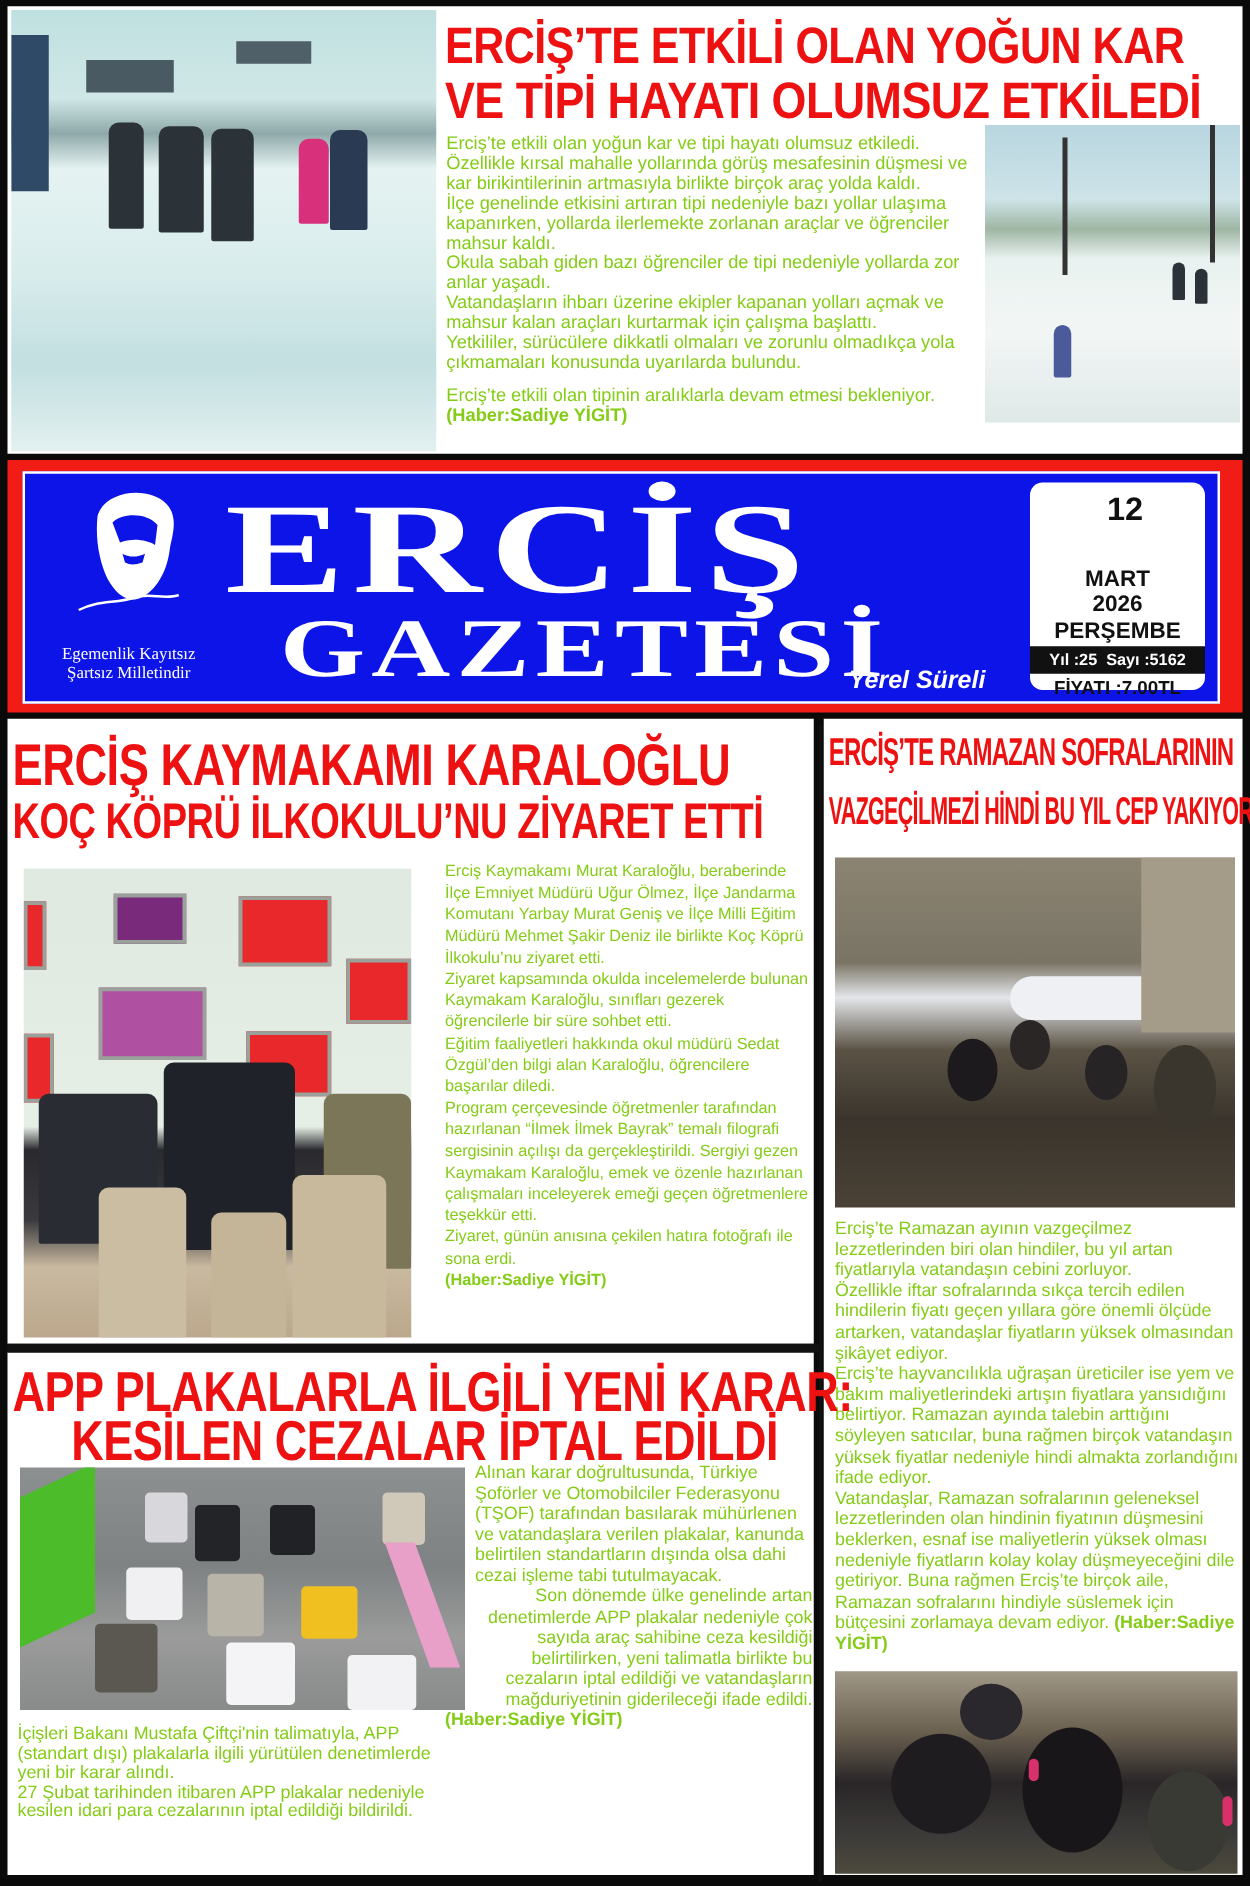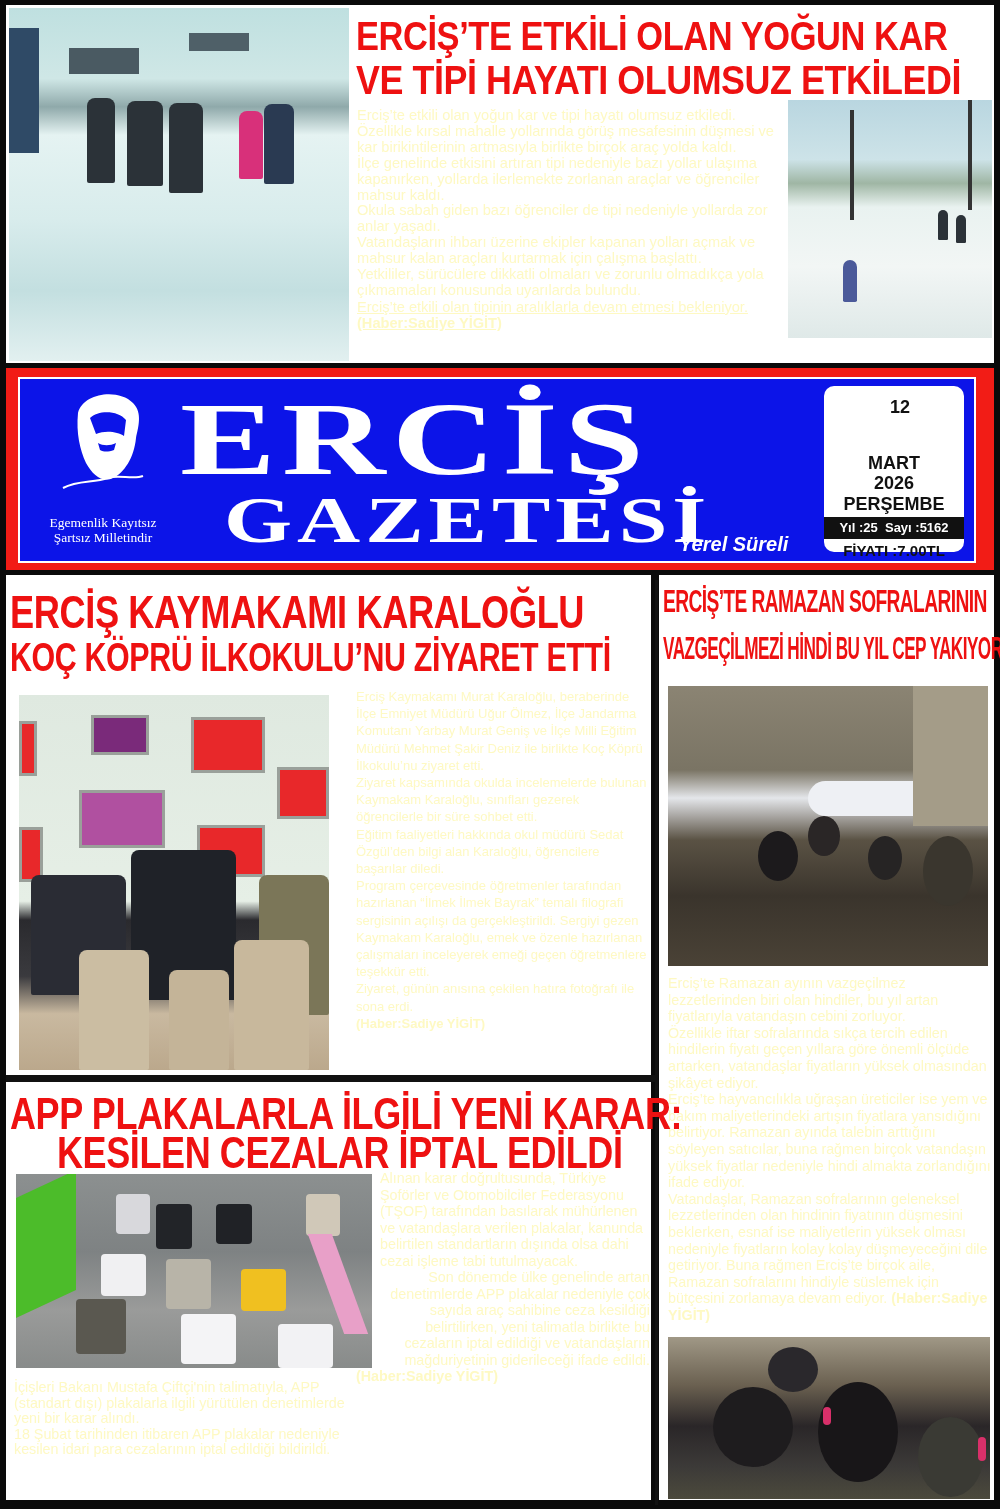--- a/index.html
+++ b/index.html
@@ -1,21 +1,21 @@
 <!DOCTYPE html>
 <html><head>
 <meta charset="utf-8">
 <style>
   *{box-sizing:border-box;margin:0;padding:0;}
   html,body{width:1000px;height:1509px;background:#0a0a0a;overflow:hidden;}
   body{position:relative;font-family:"Liberation Sans",sans-serif;color:#111;}
   .abs{position:absolute;}
   .white{background:#fff;}
   .headline{color:#ee1111;font-family:"Liberation Sans",sans-serif;font-weight:bold;line-height:1;white-space:nowrap;transform-origin:left top;letter-spacing:-0.5px;}
-  .body-text{font-size:14.3px;line-height:15.4px;color:#fef9c3;}
+  .body-text{font-size:14.3px;line-height:15.4px;color:#84cc16;}
   .body-text p{margin:0;}
   .credit{font-weight:bold;}
   .photo{overflow:hidden;}
 
   
   .ph-snow{background:
     linear-gradient(180deg,#bfe0e0 0%,#cfe7e6 20%,#8fa9aa 28%,#e5f3f2 36%,#d8ecec 60%,#c3dfe0 80%,#e2f0f0 100%);}
   .ph-snow2{background:linear-gradient(180deg,#b9d6e0 0%,#cde3e8 25%,#9fb6a4 35%,#e9f2f0 45%,#f2f6f5 70%,#dfe9e8 100%);}
   .ph-school{background:linear-gradient(180deg,#dfe9e0 0%,#e6efe6 55%,#2a2a2e 60%,#3a3a3e 75%,#c9b9a0 85%,#bba88c 100%);}
   .ph-turkey{background:linear-gradient(180deg,#8b8473 0%,#7a7464 30%,#e4e6ea 40%,#5a5244 55%,#3a342c 75%,#4a4236 100%);}
@@ -54,21 +54,21 @@
 <div class="abs headline" style="left:356px;top:16px;font-size:41px;transform:scaleX(0.84);">ERCİŞ’TE ETKİLİ OLAN YOĞUN KAR</div>
 <div class="abs headline" style="left:356px;top:60px;font-size:41px;transform:scaleX(0.875);">VE TİPİ HAYATI OLUMSUZ ETKİLEDİ</div>
 
 <div class="abs body-text" style="left:357px;top:108px;width:428px;font-size:14.6px;line-height:15.9px;">
   <p>Erciş’te etkili olan yoğun kar ve tipi hayatı olumsuz etkiledi.</p>
   <p>Özellikle kırsal mahalle yollarında görüş mesafesinin düşmesi ve kar birikintilerinin artmasıyla birlikte birçok araç yolda kaldı.</p>
   <p>İlçe genelinde etkisini artıran tipi nedeniyle bazı yollar ulaşıma kapanırken, yollarda ilerlemekte zorlanan araçlar ve öğrenciler mahsur kaldı.</p>
   <p>Okula sabah giden bazı öğrenciler de tipi nedeniyle yollarda zor anlar yaşadı.</p>
   <p>Vatandaşların ihbarı üzerine ekipler kapanan yolları açmak ve mahsur kalan araçları kurtarmak için çalışma başlattı.</p>
   <p>Yetkililer, sürücülere dikkatli olmaları ve zorunlu olmadıkça yola çıkmamaları konusunda uyarılarda bulundu.</p>
-  <p style="margin-top:1px;text-decoration:underline;">
+  <p style="margin-top:11px;">
     <span>Erciş’te etkili olan tipinin aralıklarla devam etmesi bekleniyor.</span><span class="credit">(Haber:Sadiye YİGİT)</span>
   </p>
 </div>
 
 <div class="abs photo ph-snow2" style="left:788px;top:100px;width:204px;height:238px;">
   <div class="abs" style="left:62px;top:10px;width:4px;height:110px;background:#333;"></div>
   <div class="abs" style="left:180px;top:0;width:4px;height:110px;background:#333;"></div>
   <div class="person" style="left:150px;top:110px;width:10px;height:30px;"></div>
   <div class="person" style="left:168px;top:115px;width:10px;height:28px;"></div>
   <div class="person" style="left:55px;top:160px;width:14px;height:42px;background:#4b5a9a;"></div>
@@ -89,21 +89,21 @@
   <div>Egemenlik Kayıtsız</div>
   <div>Şartsız Milletindir</div>
 </div>
 
 <div class="abs logo-big" style="left:180px;top:388px;font-size:112px;letter-spacing:5px;transform:scaleX(1.28) scaleY(0.92);transform-origin:left top;">ERCİŞ</div>
 <div class="abs logo-big" style="left:224px;top:487px;font-size:70px;letter-spacing:4px;transform:scaleX(1.25) scaleY(0.95);transform-origin:left top;">GAZETESİ</div>
 
 <div class="abs" style="left:679px;top:533px;color:#fff;font-style:italic;font-weight:bold;font-size:20px;">Yerel Süreli</div>
 
 <div class="abs datebox" style="left:824px;top:386px;width:140px;height:166px;">
-  <div style="font-size:18px;line-height:28px;margin-top:7px;padding-left:12px;">12</div>
+  <div style="font-size:26px;line-height:28px;margin-top:7px;padding-left:12px;">12</div>
   <div style="font-size:18px;line-height:20px;margin-top:32px;">MART</div>
   <div style="font-size:18px;line-height:20px;">2026</div>
   <div style="font-size:18px;line-height:22px;">PERŞEMBE</div>
   <div style="background:#111;color:#fff;font-size:13px;line-height:22px;margin:2px 0 0 0;white-space:pre;">Yıl :25  Sayı :5162</div>
   <div style="font-size:15px;line-height:24px;white-space:nowrap;">FİYATI :7.00TL</div>
 </div>
 
 <div class="abs white" style="left:6px;top:575px;width:645px;height:500px;"></div>
 <div class="abs headline" style="left:10px;top:588px;font-size:47px;transform:scaleX(0.77);">ERCİŞ KAYMAKAMI KARALOĞLU</div>
 <div class="abs headline" style="left:10px;top:637px;font-size:40px;transform:scaleX(0.76);">KOÇ KÖPRÜ İLKOKULU’NU ZİYARET ETTİ</div>
@@ -181,21 +181,21 @@
   <div class="car" style="left:150px;top:85px;width:45px;height:50px;background:#b8b4a8;"></div>
   <div class="car" style="left:225px;top:95px;width:45px;height:42px;background:#f0c020;"></div>
   <div class="car" style="left:60px;top:125px;width:50px;height:55px;background:#5a5850;"></div>
   <div class="car" style="left:165px;top:140px;width:55px;height:50px;background:#f4f4f6;"></div>
   <div class="car" style="left:262px;top:150px;width:55px;height:44px;background:#f2f2f4;"></div>
   <div class="abs" style="left:310px;top:60px;width:24px;height:100px;background:#e8a0c8;transform:skewX(20deg);"></div>
 </div>
 
 <div class="abs body-text" style="left:14px;top:1380px;width:350px;font-size:14.3px;line-height:15.6px;">
   <p>İçişleri Bakanı Mustafa Çiftçi'nin talimatıyla, APP (standart dışı) plakalarla ilgili yürütülen denetimlerde yeni bir karar alındı.</p>
-  <p>18 Şubat tarihinden itibaren APP plakalar nedeniyle kesilen idari para cezalarının iptal edildiği bildirildi.</p>
+  <p>27 Şubat tarihinden itibaren APP plakalar nedeniyle kesilen idari para cezalarının iptal edildiği bildirildi.</p>
 </div>
 
 <div class="abs body-text" style="left:356px;top:1170px;width:294px;font-size:14.3px;line-height:16.5px;">
   <p style="padding-left:24px;">Alınan karar doğrultusunda, Türkiye Şoförler ve Otomobilciler Federasyonu (TŞOF) tarafından basılarak mühürlenen ve vatandaşlara verilen plakalar, kanunda belirtilen standartların dışında olsa dahi cezai işleme tabi tutulmayacak.</p>
   <p style="padding-left:24px;text-align:right;">Son dönemde ülke genelinde artan denetimlerde APP plakalar nedeniyle çok sayıda araç sahibine ceza kesildiği belirtilirken, yeni talimatla birlikte bu cezaların iptal edildiği ve vatandaşların mağduriyetinin giderileceği ifade edildi.</p>
   <p class="credit">(Haber:Sadiye YİGİT)</p>
 </div>
 
 <div class="abs" style="left:6px;top:1075px;width:650px;height:7px;background:#111;"></div>
 

